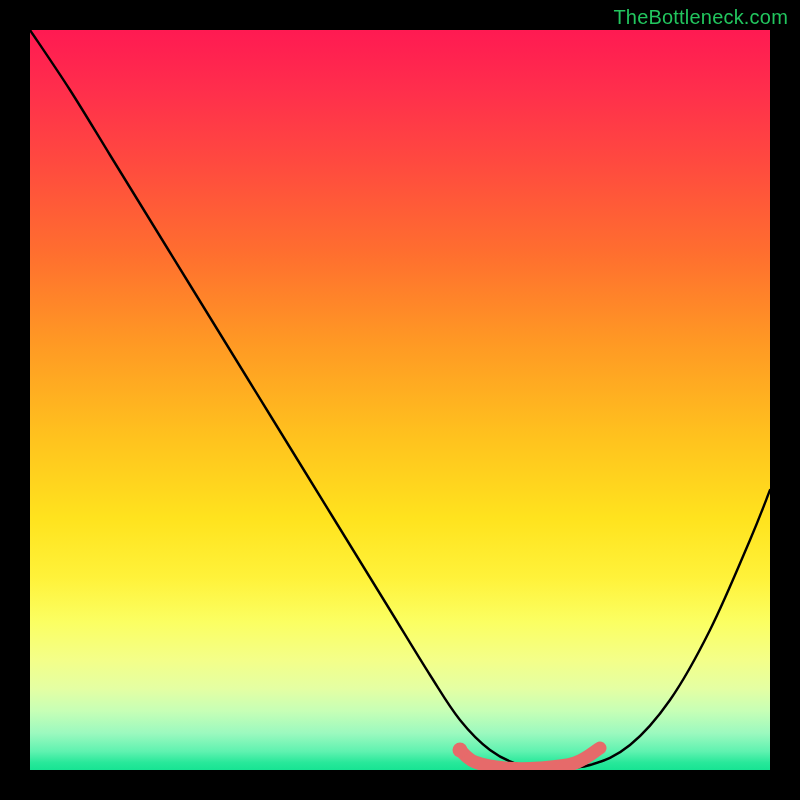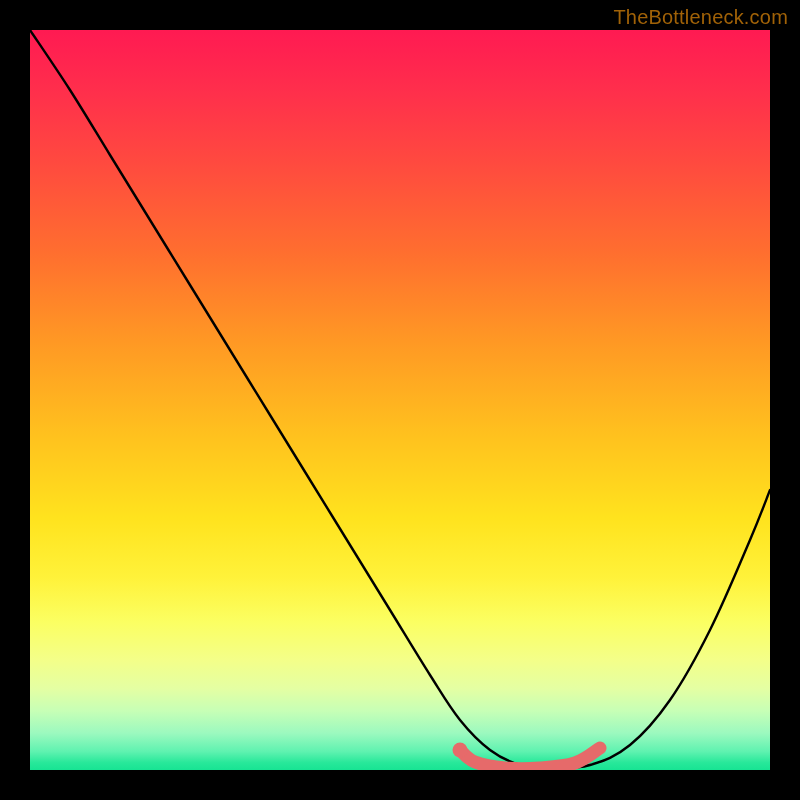--- a/index.html
+++ b/index.html
@@ -15,21 +15,21 @@
     width: 800px;
     height: 800px;
     background: #000;
   }
   .attribution {
     position: absolute;
     top: 6px;
     right: 12px;
     font-family: Arial, Helvetica, sans-serif;
     font-size: 20px;
-    color: #a16207;
+    color: #22c55e;
     letter-spacing: 0.2px;
     z-index: 5;
   }
   .plot {
     position: absolute;
     left: 30px;
     top: 30px;
     width: 740px;
     height: 740px;
     overflow: hidden;

